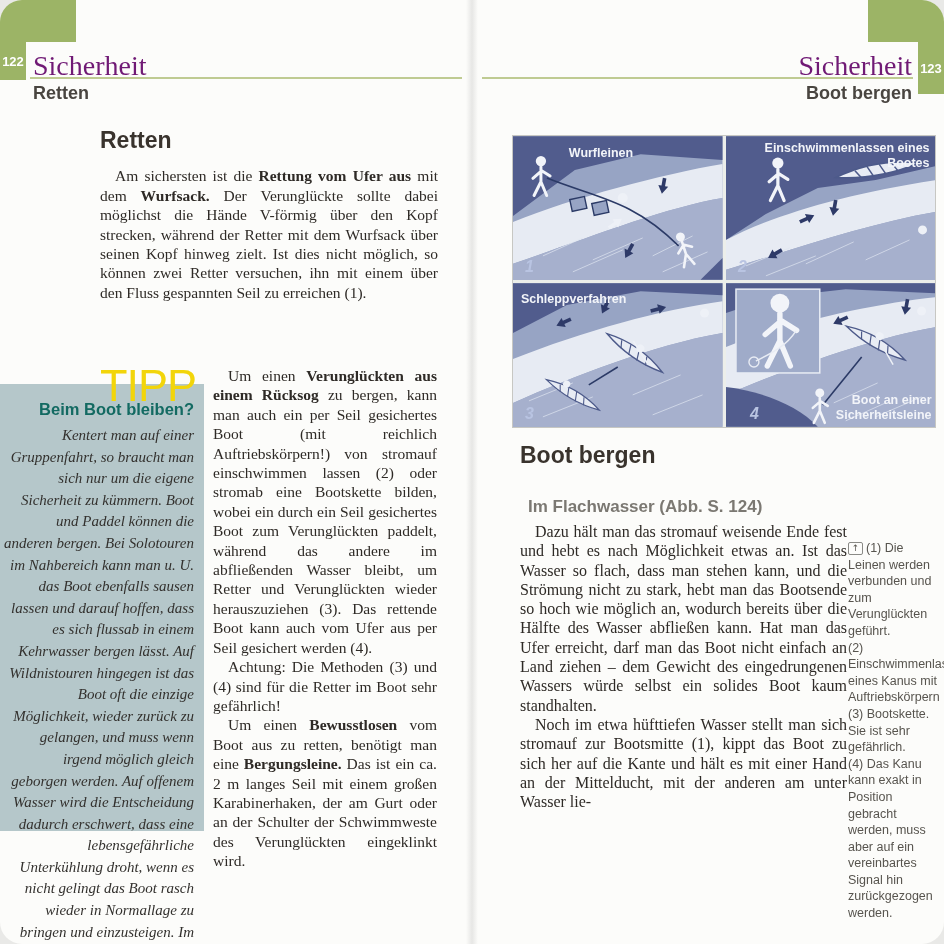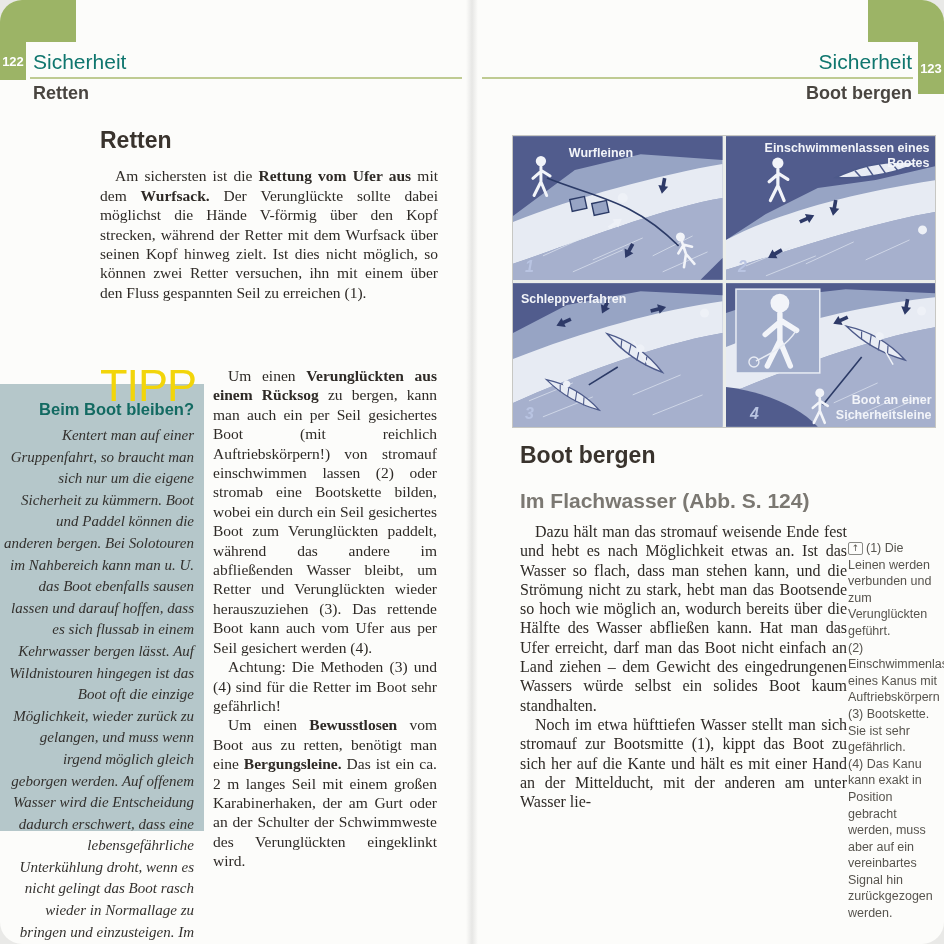--- a/index.html
+++ b/index.html
@@ -10,40 +10,40 @@
   .page{position:absolute;top:0;width:472px;height:944px;}
   .page-left{left:0;} .page-right{left:472px;}
 
   
   .corner{position:absolute;top:0;width:76px;height:42px;background:#9cb466;}
   .corner.l{left:0;} .corner.r{right:0;}
   .tab{position:absolute;background:#9cb466;color:#fff;font-family:"Liberation Sans",sans-serif;
        font-weight:bold;font-size:13px;display:flex;align-items:center;justify-content:center;}
   .tab.l{left:0;top:42px;width:26px;height:38px;}
   .tab.r{right:0;top:42px;width:26px;height:52px;}
-  .hdr-title{position:absolute;top:50px;font-family:Liberation Sans, sans-serif;
-             font-size:21px;color:#0f766e;}
+  .hdr-title{position:absolute;top:50px;font-family:Liberation Serif, serif;
+             font-size:28px;color:#701a75;}
   .hdr-sub{position:absolute;top:83px;font-family:"Liberation Sans",sans-serif;
            font-size:18px;font-weight:bold;color:#494540;}
   .rule{position:absolute;top:77px;height:2px;background:#bfcb92;}
   .page-left .hdr-title{left:33px;} .page-left .hdr-sub{left:33px;}
   .page-left .rule{left:30px;width:432px;}
   .page-right .hdr-title{left:10px;width:430px;text-align:right;}
   .page-right .hdr-sub{left:10px;width:430px;text-align:right;}
   .page-right .rule{left:10px;width:431px;}
 
   
   .copy{font-size:15.5px;line-height:19.4px;text-align:justify;}
   .copy p{margin:0;}
   .copy p.ind{text-indent:15px;}
   b{font-weight:bold;}
   h2.sec{font-family:"Liberation Sans",sans-serif;font-size:23px;font-weight:bold;
          color:#39332d;margin:0 0 16px 0;}
-  h3.subsec{font-family:"Liberation Sans",sans-serif;font-size:21px;font-weight:bold;
-            color:#7b7872;margin:0;}
+  h3.subsec{font-family:"Liberation Sans",sans-serif;font-size:17px;font-weight:bold;
+            color:#7b7872;margin:8px;}
 
   .intro-block{position:absolute;left:100px;top:131px;width:338px;}
   .narrow-col{position:absolute;left:213px;top:366px;width:224px;}
 
   
   .tipbox{position:absolute;left:0;top:384px;width:204px;height:447px;background:#b5c7ca;}
   .tip-label{position:absolute;left:100px;top:360px;z-index:3;font-family:"Liberation Sans",sans-serif;
              font-weight:normal;font-size:45px;letter-spacing:-1px;color:#f2d50a;}
   .tip-head{position:relative;z-index:4;margin:16px 10px 6px 8px;text-align:right;
             font-family:"Liberation Sans",sans-serif;font-weight:bold;font-size:16.5px;color:#136a62;}

